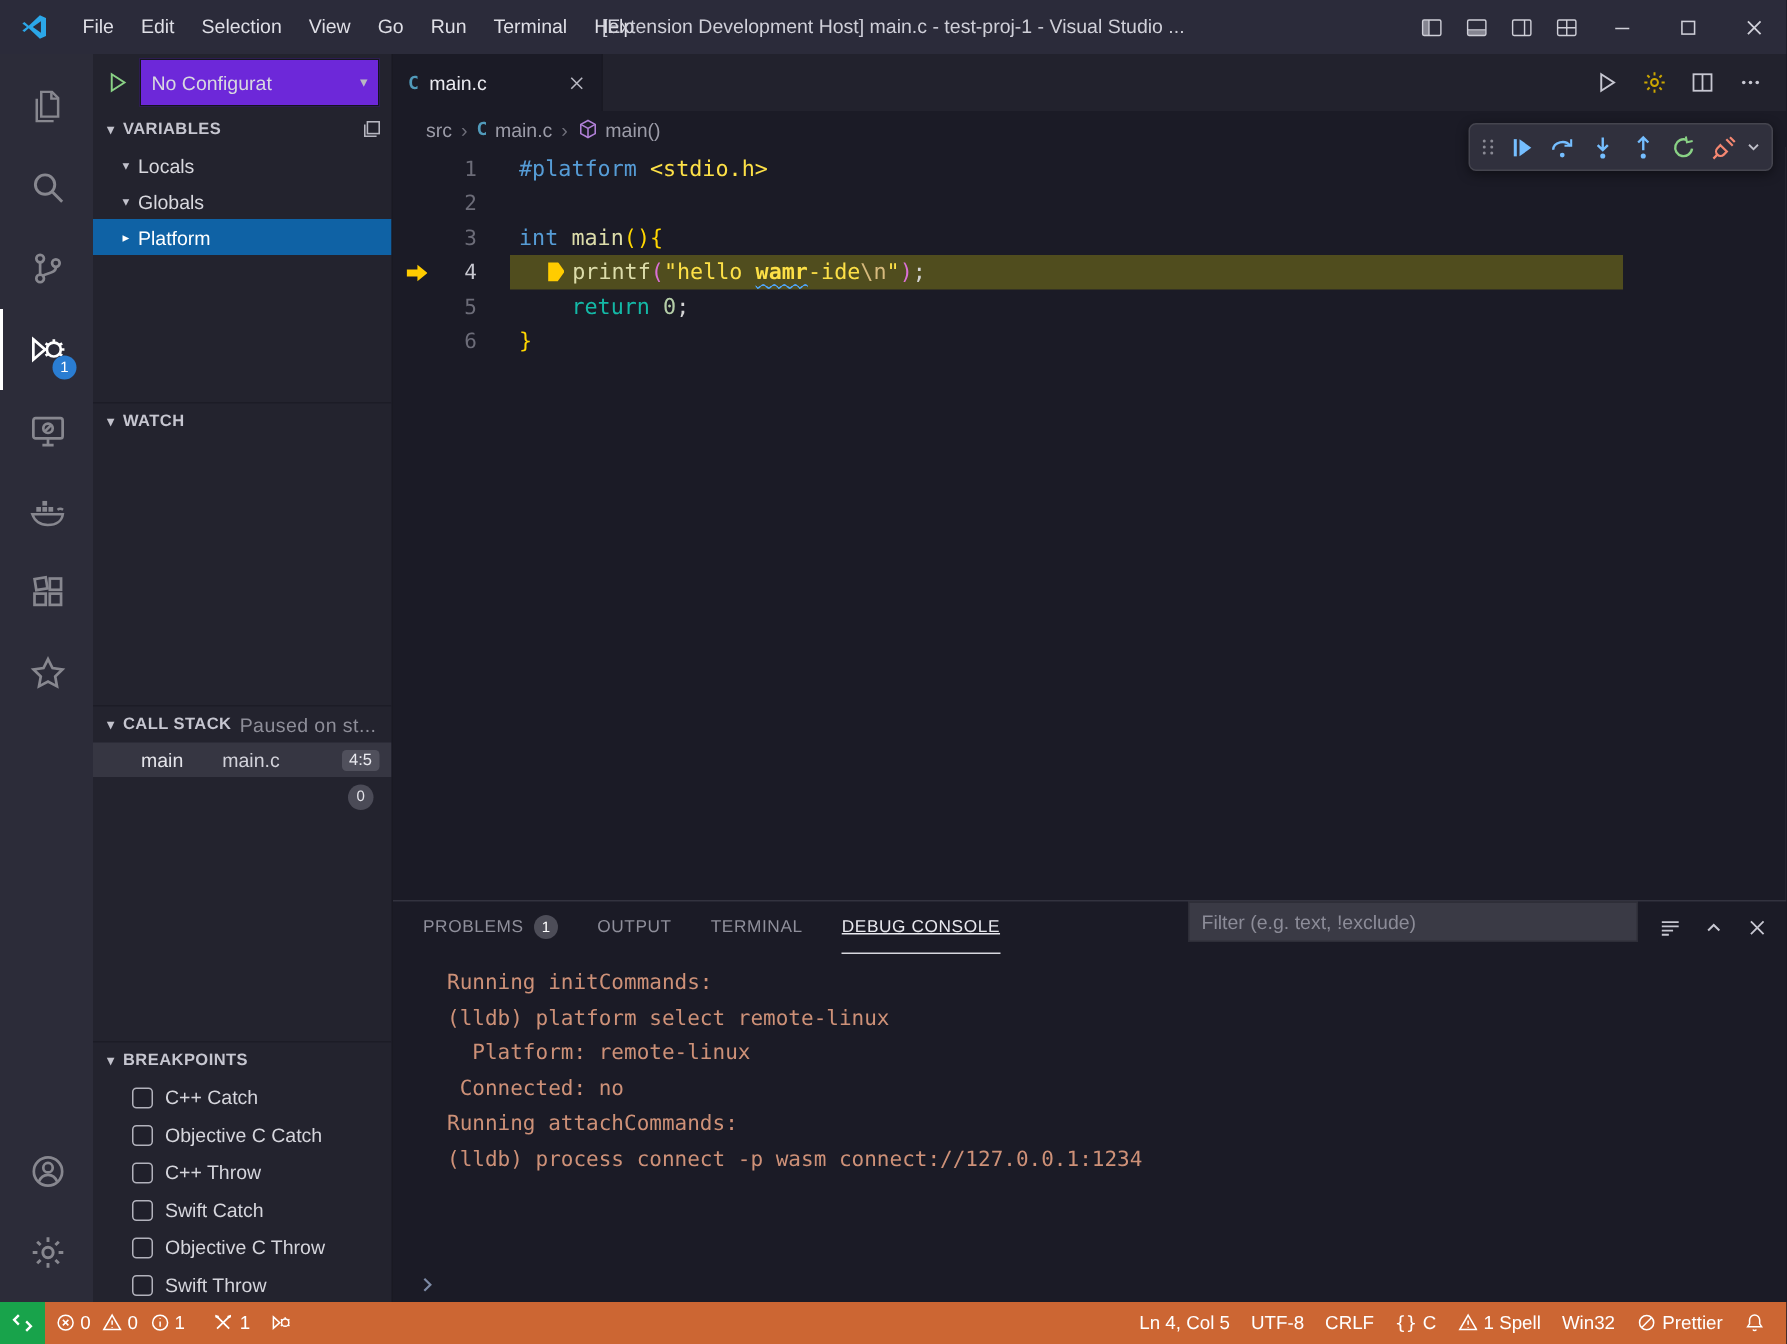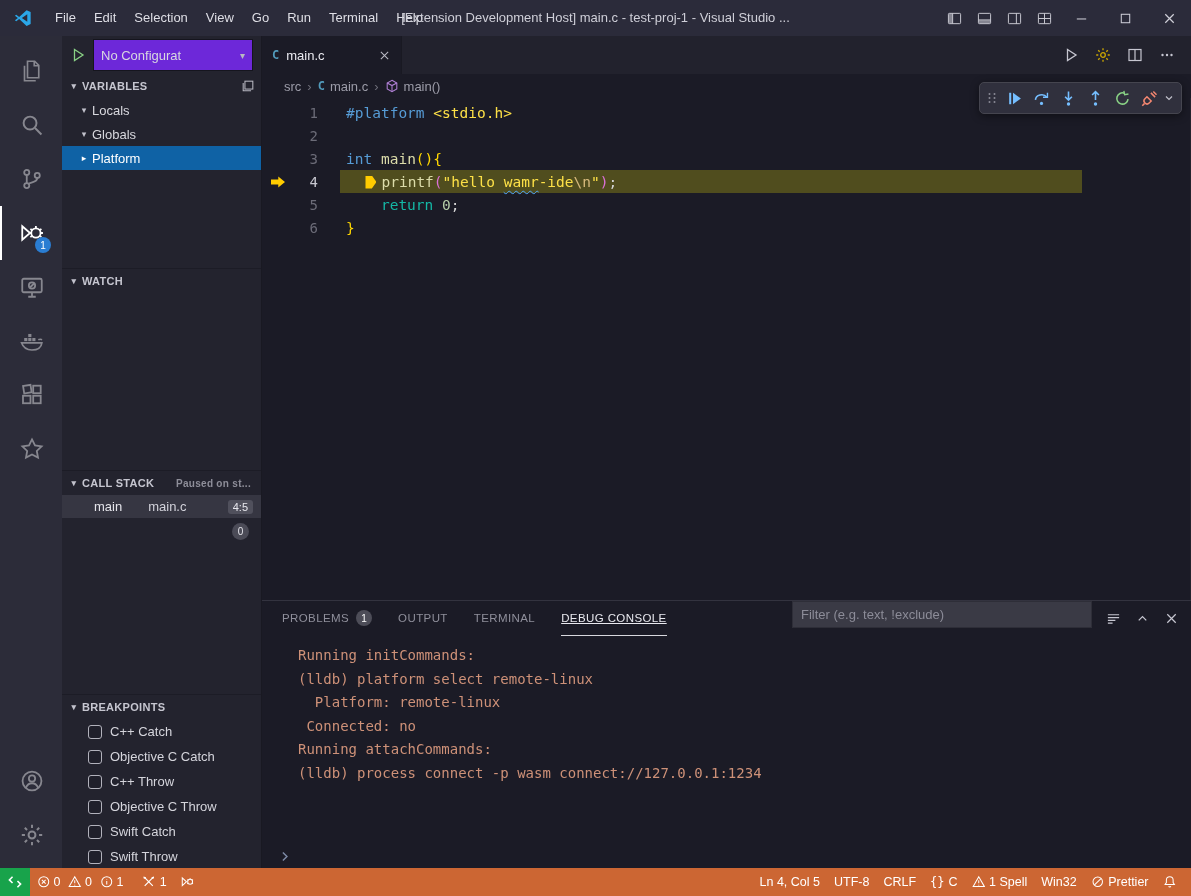--- a/index.html
+++ b/index.html
@@ -36,21 +36,21 @@
   .play-btn { color:#89d185; display:flex; }
   .play-btn svg { width:16px; height:16px; }
   .config-select { flex:1; height:32px; background:#6d28d9; border:1px solid #15151e; display:flex; align-items:center; padding:0 7px; color:#d8d8e0; font-size:13px; }
   .config-select .lbl { flex:1; overflow:hidden; white-space:nowrap; }
   .chev-txt { color:#b8b8c2; font-size:10px; }
   .sb-sec { border-top:1px solid #1c1c26; display:flex; flex-direction:column; overflow:hidden; }
   .sec-header { height:24px; display:flex; align-items:center; font-size:11px; font-weight:bold; color:#c6c6d0; letter-spacing:.3px; padding:0 6px 0 4px; flex:none; }
   .tri { width:16px; text-align:center; font-size:9px; color:#c2c2cc; flex:none; }
   .sec-action { margin-left:auto; color:#b7b7c1; display:flex; }
   .sec-action svg { width:14px; height:14px; }
-  .sec-status { margin-left:auto; font-weight:bold; font-size:10px; color:#8e8e99; padding-right:4px; white-space:nowrap; }
+  .sec-status { margin-left:auto; font-weight:normal; font-size:13px; color:#8e8e99; padding-right:4px; white-space:nowrap; }
   .sec-vars { height:194px; border-top:none; }
   .sec-watch { height:202px; }
   .sec-stack { height:224px; }
   .sec-bp { flex:1; }
   .tree-row { height:24px; display:flex; align-items:center; padding-left:14px; color:#d8d8de; }
   .tree-row .tri { font-size:9px; }
   .tree-row.selected { background:#0f62a5; color:#ffffff; }
   .tree-row.selected .tri { color:#fff; }
   .frame-row { height:23px; display:flex; align-items:center; background:#363642; padding:0 8px 0 32px; color:#e4e4ea; }
   .frame-file { margin-left:26px; color:#d2d2da; }
@@ -82,21 +82,21 @@
   .code-line.hl::before { content:""; position:absolute; left:78px; width:742px; top:0; bottom:0; background:#504d1e; z-index:0; }
   .glyph { width:30px; flex:none; position:relative; z-index:1; height:100%; }
   .gutter-arrow { position:absolute; left:9px; top:6px; width:14px; height:12px; background:#ffcc00;
     clip-path:polygon(0 30%,52% 30%,52% 4%,100% 50%,52% 96%,52% 70%,0 70%); }
   .lnum { width:26px; flex:none; text-align:right; color:#6c6c78; font-size:14px; z-index:1; }
   .code-line.hl .lnum { color:#c8c8d0; }
   .ltext { padding-left:28px; z-index:1; position:relative; }
   .c-pre{color:#569cd6} .c-kw{color:#569cd6} .c-ctrl{color:#14b8a6} .c-fn{color:#dcdcaa}
   .c-str{color:#fde047} .c-esc{color:#d7ba7d} .c-num{color:#b5cea8}
   .c-br1{color:#ffd700} .c-br2{color:#da70d6} .c-fg{color:#d4d4d4}
-  .c-squiggle{ text-decoration:underline; text-decoration-style:wavy; text-decoration-color:#4fa8ff; text-decoration-thickness:1px; text-underline-offset:3px; }
+  .c-squiggle{ text-decoration:underline; text-decoration-style:wavy; text-decoration-color:#4fa8ff; text-decoration-thickness:1px; text-underline-offset:3px;font-weight:bold; }
   .c-marker { display:inline-block; width:11px; height:13px; margin:0 5px 0 2px; background:#ffcc00; vertical-align:-2px;
     clip-path:polygon(0 0,58% 0,100% 50%,58% 100%,0 100%); }
 
   
   .dbg-toolbar { position:absolute; top:46px; right:9px; height:32px; background:#30303d; border:1px solid #45454f; border-radius:5px;
     display:flex; align-items:center; padding:0 4px; gap:1px; z-index:6; box-shadow:0 2px 8px rgba(0,0,0,.45); }
   .dbg-btn { width:26px; height:26px; display:flex; align-items:center; justify-content:center; border-radius:4px; }
   .dbg-btn svg { width:17px; height:17px; display:block; }
   .dbg-grip { width:16px; color:#8a8a95; }
   .col-blue { color:#75beff; } .col-green { color:#89d185; } .col-red { color:#f48771; }
@@ -385,25 +385,25 @@
             <div class="bp-row">
      <span class="cb"></span>
      <span>Objective C Catch</span>
    </div>
             <div class="bp-row">
      <span class="cb"></span>
      <span>C++ Throw</span>
    </div>
             <div class="bp-row">
      <span class="cb"></span>
-     <span>Objective C Throw</span>
+     <span>Swift Catch</span>
    </div>
             <div class="bp-row">
      <span class="cb"></span>
-     <span>Swift Catch</span>
+     <span>Objective C Throw</span>
    </div>
             <div class="bp-row">
      <span class="cb"></span>
      <span>Swift Throw</span>
    </div>
           </div>
       </section>
     </aside>
 
     <main class="editor-col">

